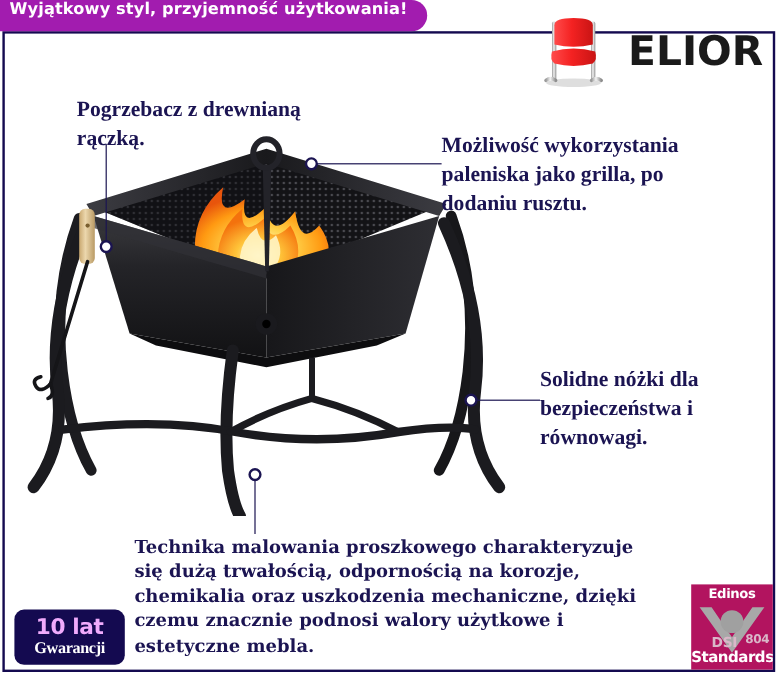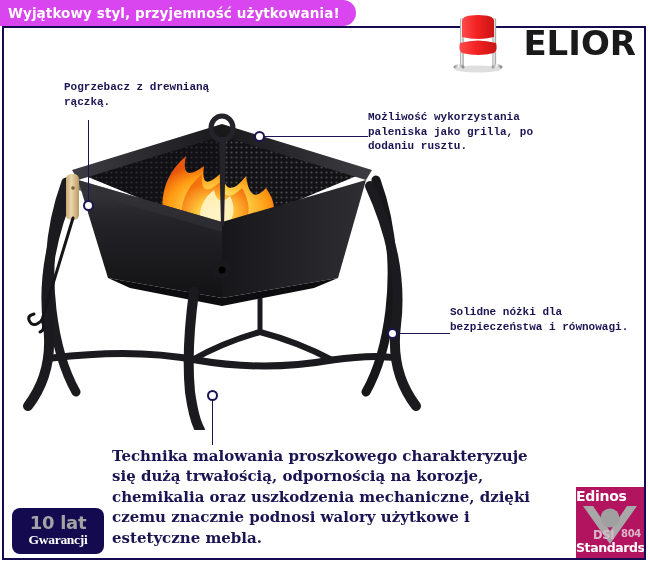--- a/index.html
+++ b/index.html
@@ -16,23 +16,23 @@
   .frame{
     position:absolute;left:2px;top:26px;width:644px;height:534px;
     border:2px solid #140a50;
     box-sizing:border-box;
     pointer-events:none;
   }
 
   
   .banner{
     position:absolute;left:0;top:0;height:26px;
-    background:#d946ef;
+    background:#a21caf;
     border-radius:0 13px 13px 0;
-    display:flex;align-items:center;
+    display:flex;align-items:flex-start;
     padding:0 16px 0 8px;
     z-index:6;
   }
   .banner-text{
     color:#ffffff;
     font-family:"DejaVu Sans", sans-serif;
     font-weight:bold;
     font-size:13.5px;
     letter-spacing:.1px;
     white-space:nowrap;
@@ -47,23 +47,23 @@
   .brand-mark{width:58px;height:62px;position:relative;}
   .brand-name{
     font-family:"DejaVu Sans", sans-serif;
     font-weight:bold;font-size:34px;color:#1a1a1a;
     letter-spacing:0px;line-height:1;
   }
 
   
   .anno{
     position:absolute;
-    font-family:Liberation Mono, monospace;
+    font-family:Liberation Serif, serif;
     font-weight:bold;
-    font-size:11px;
+    font-size:18px;
     line-height:1.33;
     color:#1b1452;
     z-index:4;
   }
   .anno.a1{left:64px;top:80px;width:190px;}
   .anno.a2{left:368px;top:110px;width:215px;}
   .anno.a3{left:450px;top:305px;width:185px;}
 
   .para{
     position:absolute;left:112px;top:446px;width:420px;
@@ -84,37 +84,37 @@
 
   
   .warranty{
     position:absolute;left:12px;top:508px;
     width:92px;height:46px;
     background:#140a50;border-radius:8px;
     display:flex;flex-direction:column;align-items:center;justify-content:center;
     z-index:6;
   }
   .warranty .w-top{
-    color:#a3a3a3;font-family:"DejaVu Sans", sans-serif;
+    color:#f0abfc;font-family:"DejaVu Sans", sans-serif;
     font-weight:bold;font-size:18px;line-height:1;letter-spacing:-.3px;
   }
   .warranty .w-bot{
     color:#ffffff;font-family:Liberation Serif, serif;
     font-weight:bold;font-size:13.5px;line-height:1.25;letter-spacing:-.3px;
   }
 
   
   .edinos{
     position:absolute;left:576px;top:487px;width:68px;height:71px;
     background:#b2145f;z-index:6;overflow:hidden;
   }
   .ed-top{
-    position:absolute;left:0;top:1px;width:100%;
+    position:absolute;left:0;top:1px;width:100%;text-align:center;
     color:#ffffff;font-family:"DejaVu Sans", sans-serif;
-    font-weight:bold;font-size:14px;letter-spacing:-.3px;
+    font-weight:bold;font-size:11px;letter-spacing:-.3px;
   }
   .ed-v{position:absolute;left:4px;top:17px;width:60px;height:42px;}
   .ed-dsi{
     position:absolute;left:17px;top:41px;
     color:#d9b7c8;font-family:"DejaVu Sans", sans-serif;
     font-weight:bold;font-size:11.5px;letter-spacing:-.3px;
   }
   .ed-804{
     position:absolute;right:3px;top:41px;
     color:#d9b7c8;font-family:"DejaVu Sans", sans-serif;

